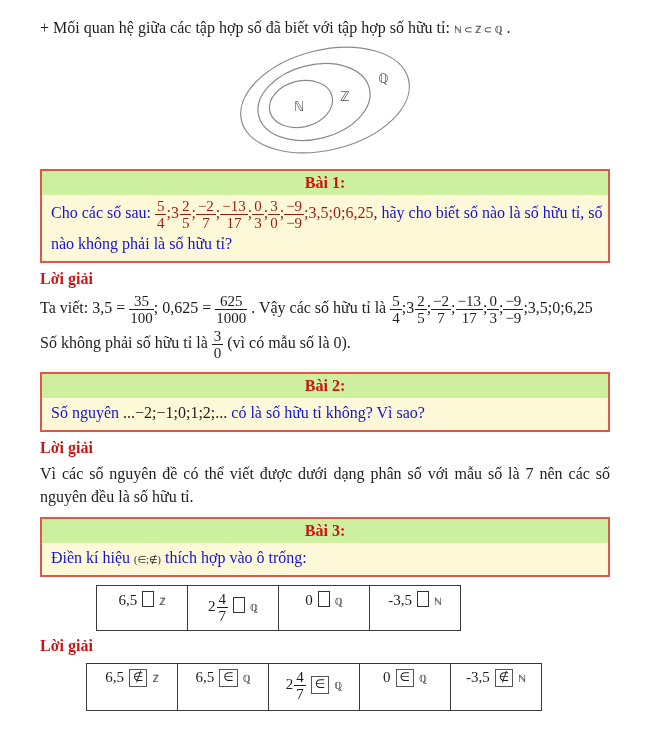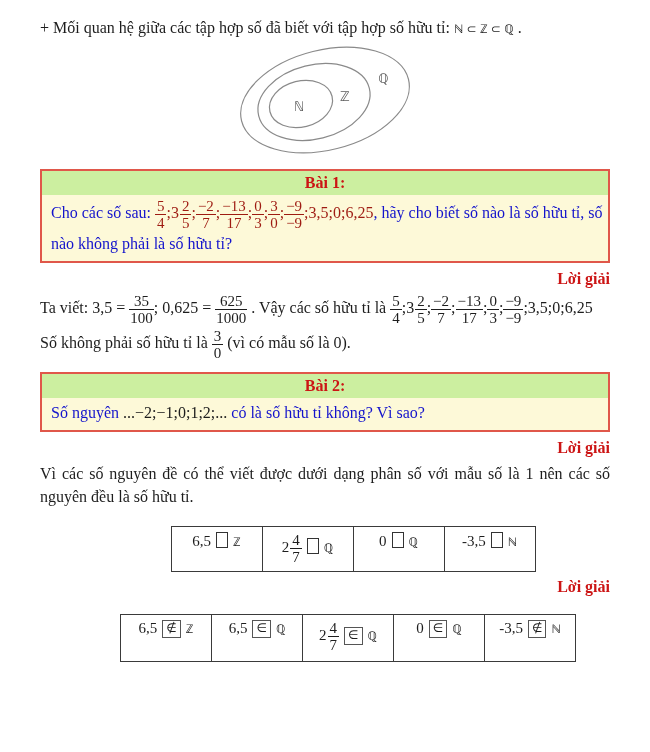--- a/index.html
+++ b/index.html
@@ -13,21 +13,21 @@
   }
   *{box-sizing:border-box;}
   html,body{margin:0;padding:0;}
   body{
     width:650px;height:752px;overflow:hidden;background:#ffffff;
     font-family:"Liberation Serif", serif;font-size:16px;color:var(--ink);
   }
   .page{padding:16px 40px 0 40px;}
   .para{margin:0;line-height:1.45;}
   .justify{text-align:justify;line-height:1.7;}
-  .sym{font-family:Liberation Sans, sans-serif;font-size:12px;}
+  .sym{font-family:Liberation Serif, serif;font-size:10px;}
   .dred{color:var(--dred);}
   .ink{color:var(--ink);}
 
   
   .fwrap{display:inline-block;}
   .frac{display:inline-block;vertical-align:middle;text-align:center;line-height:1.08;font-size:15px;}
   .fn{display:block;border-bottom:1px solid currentColor;padding:0 2px;}
   .fd{display:block;padding:0 1px;}
   .mixed{white-space:nowrap;display:inline-block;}
   .mixed .frac{margin-left:1px;}
@@ -37,24 +37,24 @@
   .sbox{display:inline-block;border:1px solid #555;padding:0 3px;margin:0 5px;font-family:"DejaVu Sans",sans-serif;font-size:12px;line-height:1.3;vertical-align:1px;}
 
   
   .venn-wrap{text-align:center;margin:2px 0 4px 0;}
 
   
   .prob{border:2px solid var(--red-border);margin:6px 0 4px 0;}
   .prob-head{background:var(--green);color:var(--title-red);font-weight:bold;text-align:center;padding:3px 0;font-size:16px;}
   .prob-body{background:var(--cream);padding:3px 3px 6px 9px;color:var(--blue);line-height:1.45;}
 
-  .sol-label{color:var(--title-red);font-weight:bold;text-align:right;margin:7px 0 5px 0;}
+  .sol-label{color:var(--title-red);font-weight:bold;text-align:left;margin:7px 0 5px 0;}
 
   
-  .vtable{display:flex;margin-top:18px;justify-content:center;}
+  .vtable{display:flex;margin-top:8px;}
   .vtable .cell{
     width:92px;height:46px;border:1px solid #3a3a3a;margin-left:-1px;
     text-align:center;padding-top:5px;font-size:15px;color:var(--ink);
   }
   .vtable .cell:first-child{margin-left:0;}
   .vtable.answer .cell{height:48px;}
   .q-offset{margin-left:56px;}
   .a-offset{margin-left:46px;}
   .mt2{margin-top:2px;}
 </style>
@@ -87,22 +87,26 @@
   <p class="para"><span class="tk">Ta viết:  3,5 = </span><span class="fwrap"><span class="frac"><span class="fn">35</span><span class="fd">100</span></span></span><span class="tk">; 0,625 = </span><span class="fwrap"><span class="frac"><span class="fn">625</span><span class="fd">1000</span></span></span><span class="tk"> . Vậy các số hữu tỉ là </span><span class="fwrap"><span class="frac"><span class="fn">5</span><span class="fd">4</span></span></span><span class="tk">;</span><span class="mixed">3<span class="frac"><span class="fn">2</span><span class="fd">5</span></span></span><span class="tk">;</span><span class="fwrap"><span class="frac"><span class="fn">−2</span><span class="fd">7</span></span></span><span class="tk">;</span><span class="fwrap"><span class="frac"><span class="fn">−13</span><span class="fd">17</span></span></span><span class="tk">;</span><span class="fwrap"><span class="frac"><span class="fn">0</span><span class="fd">3</span></span></span><span class="tk">;</span><span class="fwrap"><span class="frac"><span class="fn">−9</span><span class="fd">−9</span></span></span><span class="tk">;3,5;0;6,25</span></p>
   <p class="para mt2"><span class="tk">Số không phải số hữu tỉ là </span><span class="fwrap"><span class="frac"><span class="fn">3</span><span class="fd">0</span></span></span><span class="tk"> (vì có mẫu số là 0).</span></p>
 
   <div class="prob" style="margin-top:10px;">
     <div class="prob-head">Bài 2:</div>
     <div class="prob-body"><span class="tk">Số nguyên </span><span class="ink tk">...−2;−1;0;1;2;...</span><span class="tk"> có là số hữu tỉ không? Vì sao?</span></div>
   </div>
 
   <div class="sol-label">Lời giải</div>
 
-  <p class="para justify" style="line-height:1.45;">Vì các số nguyên đề có thể viết được dưới dạng phân số với mẫu số là 1 nên các số nguyên đều là số hữu tỉ.</p>
+  <p class="para justify" style="line-height:1.45;">Vì các số nguyên đề có thể viết được dưới dạng phân số với mẫu số là 7 nên các số nguyên đều là số hữu tỉ.</p>
 
+  <div class="prob" style="margin-top:9px;">
+    <div class="prob-head">Bài 3:</div>
+    <div class="prob-body"><span class="tk">Điền kí hiệu </span><span class="sym ink tk">(∈;∉)</span><span class="tk"> thích hợp vào ô trống:</span></div>
+  </div>
 
   <div class="vtable q-offset">
       <div class="cell"><span class="tk">6,5</span><span class="mbox"></span><span class="sym tk">ℤ</span></div>
       <div class="cell"><span class="mixed">2<span class="frac"><span class="fn">4</span><span class="fd">7</span></span></span><span class="mbox"></span><span class="sym tk">ℚ</span></div>
       <div class="cell"><span class="tk">0</span><span class="mbox"></span><span class="sym tk">ℚ</span></div>
       <div class="cell"><span class="tk">-3,5</span><span class="mbox"></span><span class="sym tk">ℕ</span></div>
     </div>
 
   <div class="sol-label" style="margin:6px 0 4px 0;">Lời giải</div>
 

